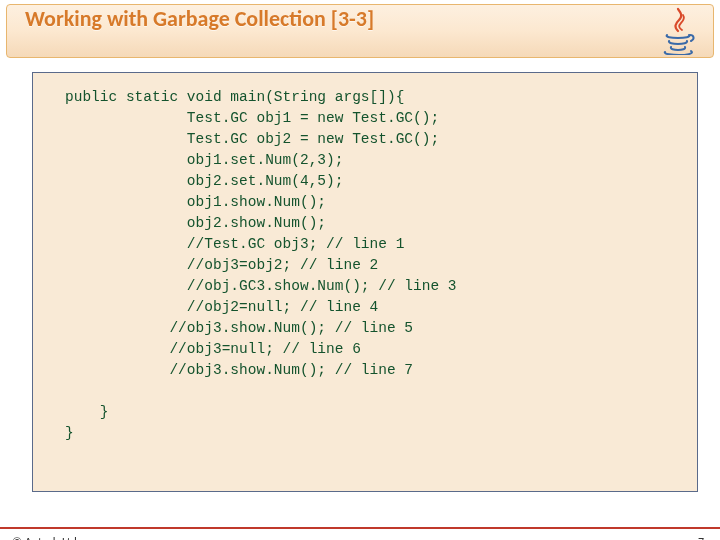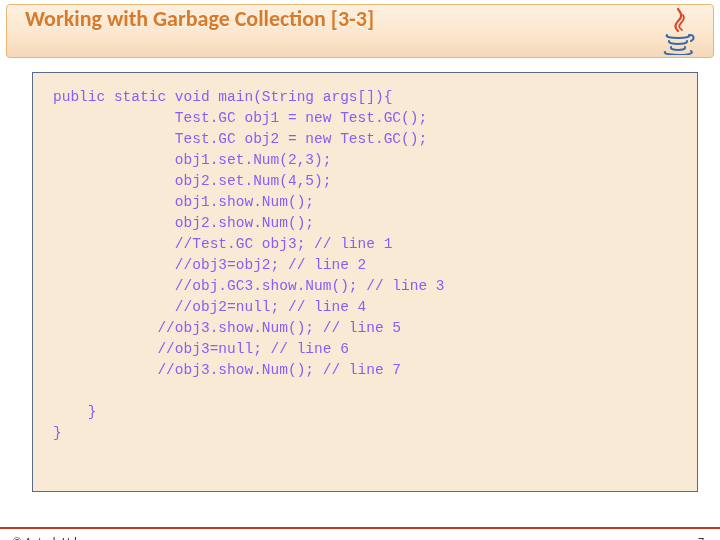--- a/index.html
+++ b/index.html
@@ -29,25 +29,25 @@
   }
   .java-logo {
     position: absolute;
     right: 14px;
     top: 2px;
   }
   .code-box {
     margin: 14px 22px 0 32px;
     border: 1.5px solid #5a6a8a;
     background: #f9ead6;
-    padding: 14px 16px 14px 20px;
+    padding: 14px 16px 14px 32px;
     font-family: "Courier New", monospace;
     font-size: 14.5px;
     line-height: 1.45;
-    color: #8b5cf6;
+    color: #14532d;
     white-space: pre;
     height: 420px;
   }
   .footer {
     position: absolute;
     bottom: 8px;
     left: 0;
     right: 0;
     border-top: 2px solid #c0392b;
     padding-top: 3px;

